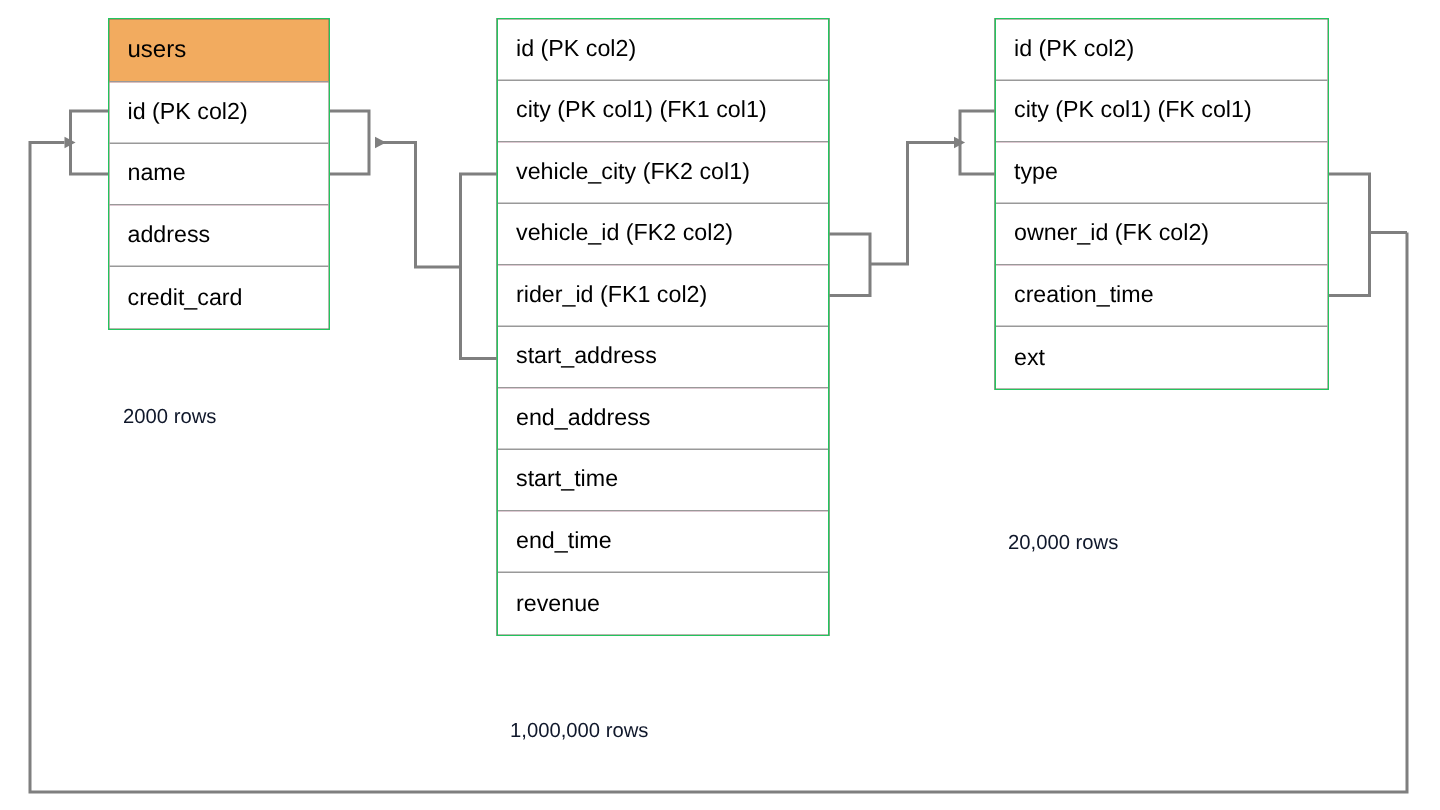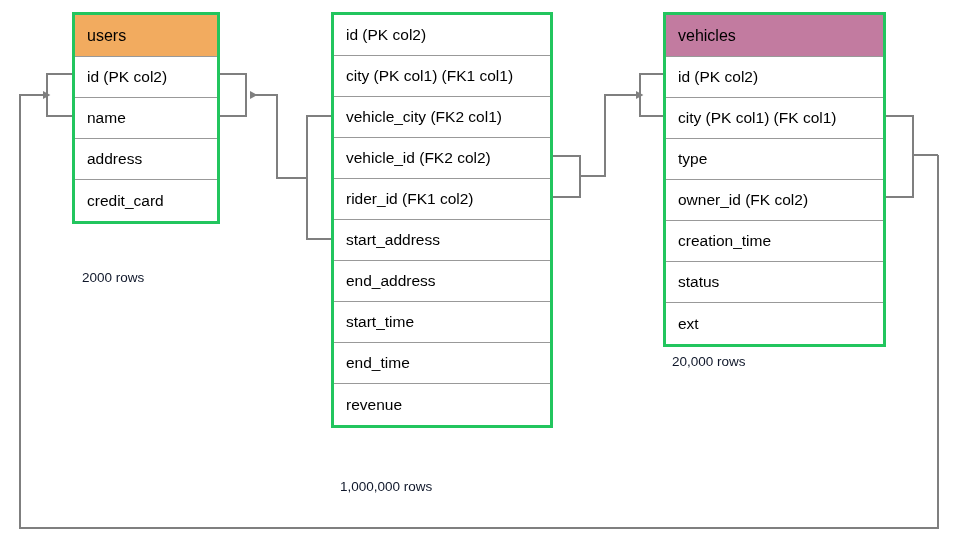--- a/index.html
+++ b/index.html
@@ -23,21 +23,21 @@
   }
   #edges {
     position: absolute;
     left: 0; top: 0;
     width: 960px;
     height: 540px;
     pointer-events: none;
   }
   .table-box {
     position: absolute;
-    border: 3px solid #22c55e;
+    border: 1px solid #22c55e;
     box-sizing: border-box;
     background: #be185d;
   }
   .table-header {
     height: 42px;
     box-sizing: border-box;
     border-bottom: 1px solid #999999;
     display: flex;
     align-items: center;
     padding-left: 12px;
@@ -154,40 +154,34 @@
     <div class="table-row">
       <span>end_time</span>
     </div>
     <div class="table-row last">
       <span>revenue</span>
     </div>
   </div>
   <div class="row-count" style="left:340px; top:479px;">1,000,000 rows</div>
 
   <div class="table-box" style="left:663px; top:12px; width:223px;">
-    <div class="table-header" style="background:#c27ba0;">
-      <span>vehicles</span>
-    </div>
     <div class="table-row">
       <span>id (PK col2)</span>
     </div>
     <div class="table-row">
       <span>city (PK col1) (FK col1)</span>
     </div>
     <div class="table-row">
       <span>type</span>
     </div>
     <div class="table-row">
       <span>owner_id (FK col2)</span>
     </div>
     <div class="table-row">
       <span>creation_time</span>
     </div>
-    <div class="table-row">
-      <span>status</span>
-    </div>
     <div class="table-row last">
       <span>ext</span>
     </div>
   </div>
   <div class="row-count" style="left:672px; top:354px;">20,000 rows</div>
 
 </div>
 
 </body></html>

